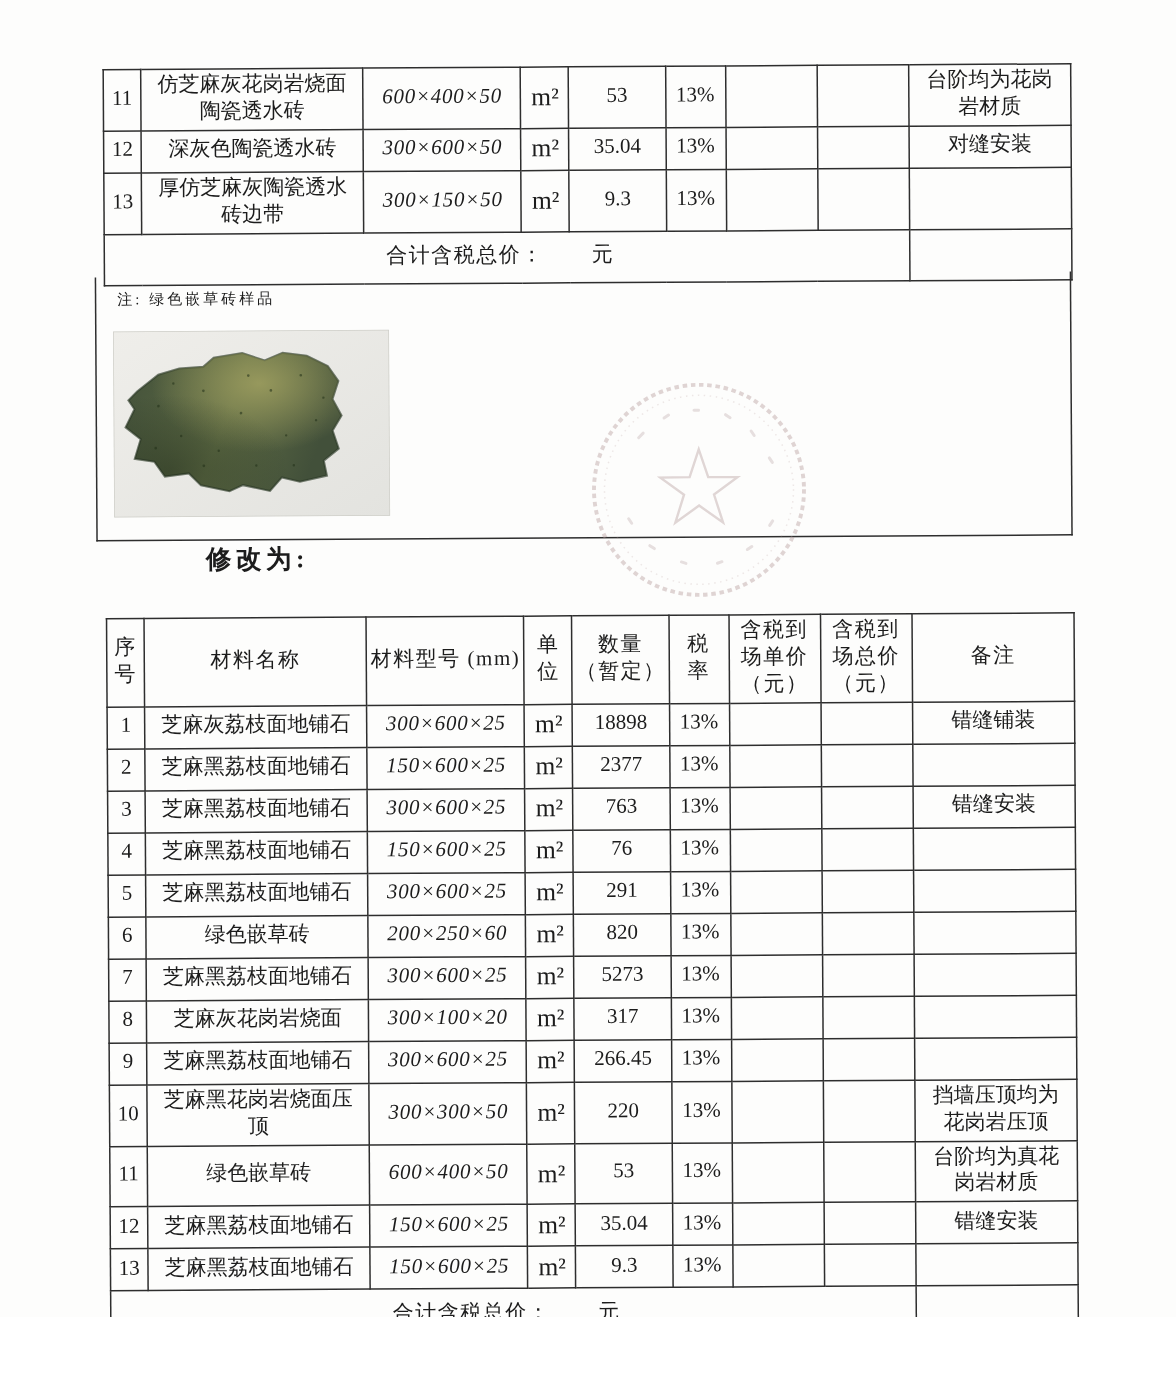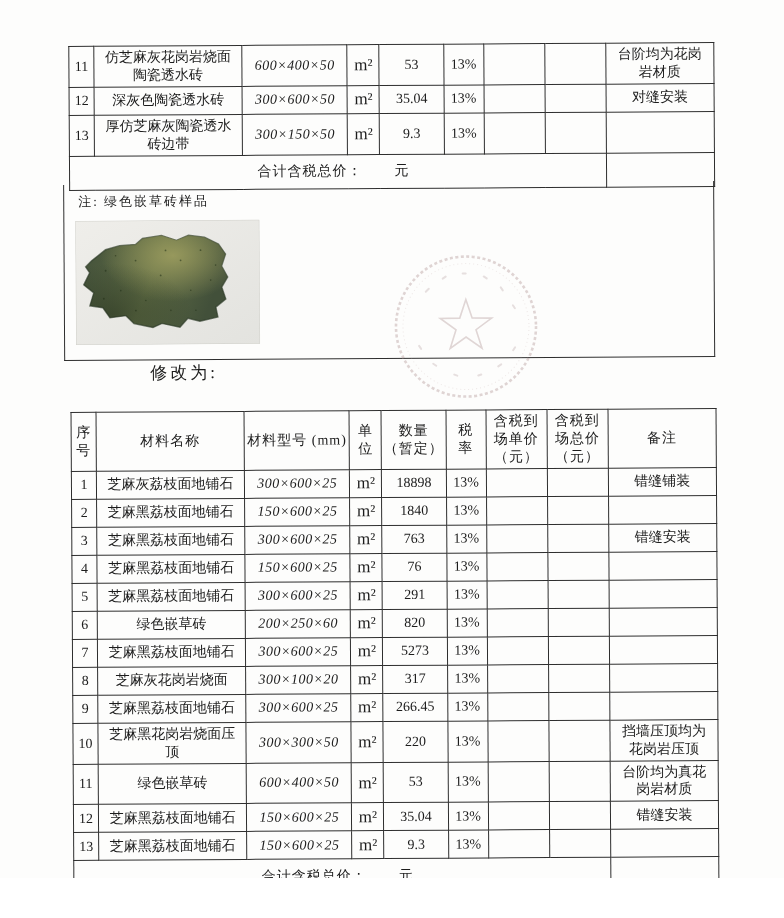--- a/index.html
+++ b/index.html
@@ -28,24 +28,24 @@
   .tbl td.cell-model{letter-spacing:0.5px;font-style:italic;}
   .total-row td{height:29px;}
   .total-cell{text-align:right;font-weight:bold;letter-spacing:1px;}
   .total-cell .cur{display:inline-block;margin-left:32px;margin-right:9px;}
 
   .table-top{position:absolute;left:68px;top:44px;}
   .note-box{
     position:absolute;left:62px;top:183px;width:651px;height:176px;
     border:1.7px solid #2e2e2e;border-top:none;box-sizing:border-box;
   }
-  .note-label{position:absolute;left:14px;top:8px;font-size:13px;letter-spacing:2px;}
+  .note-label{position:absolute;left:14px;top:8px;font-size:10px;letter-spacing:2px;}
   .photo{position:absolute;left:11px;top:36px;}
   .stamp{position:absolute;left:389px;top:252px;pointer-events:none;}
-  .revision{position:absolute;left:148px;top:360px;font-size:17px;font-weight:normal;letter-spacing:3px;}
+  .revision{position:absolute;left:135px;top:360px;font-size:17px;font-weight:bold;letter-spacing:3px;}
   .table-bottom{position:absolute;left:68px;top:410px;}
 </style>
 </head>
 <body>
 
 <div class="page">
   <div class="skew">
 
     <table class="tbl table-top">
       <colgroup>
@@ -216,21 +216,21 @@
             <td class="cell-tax">13%</td>
             <td class="cell-unit_price"></td>
             <td class="cell-total_price"></td>
             <td class="cell-remark">错缝铺装</td>
           </tr>
           <tr>
             <td class="cell-no">2</td>
             <td class="cell-name">芝麻黑荔枝面地铺石</td>
             <td class="cell-model">150×600×25</td>
             <td class="cell-unit">m²</td>
-            <td class="cell-qty">1840</td>
+            <td class="cell-qty">2377</td>
             <td class="cell-tax">13%</td>
             <td class="cell-unit_price"></td>
             <td class="cell-total_price"></td>
             <td class="cell-remark"></td>
           </tr>
           <tr>
             <td class="cell-no">3</td>
             <td class="cell-name">芝麻黑荔枝面地铺石</td>
             <td class="cell-model">300×600×25</td>
             <td class="cell-unit">m²</td>

